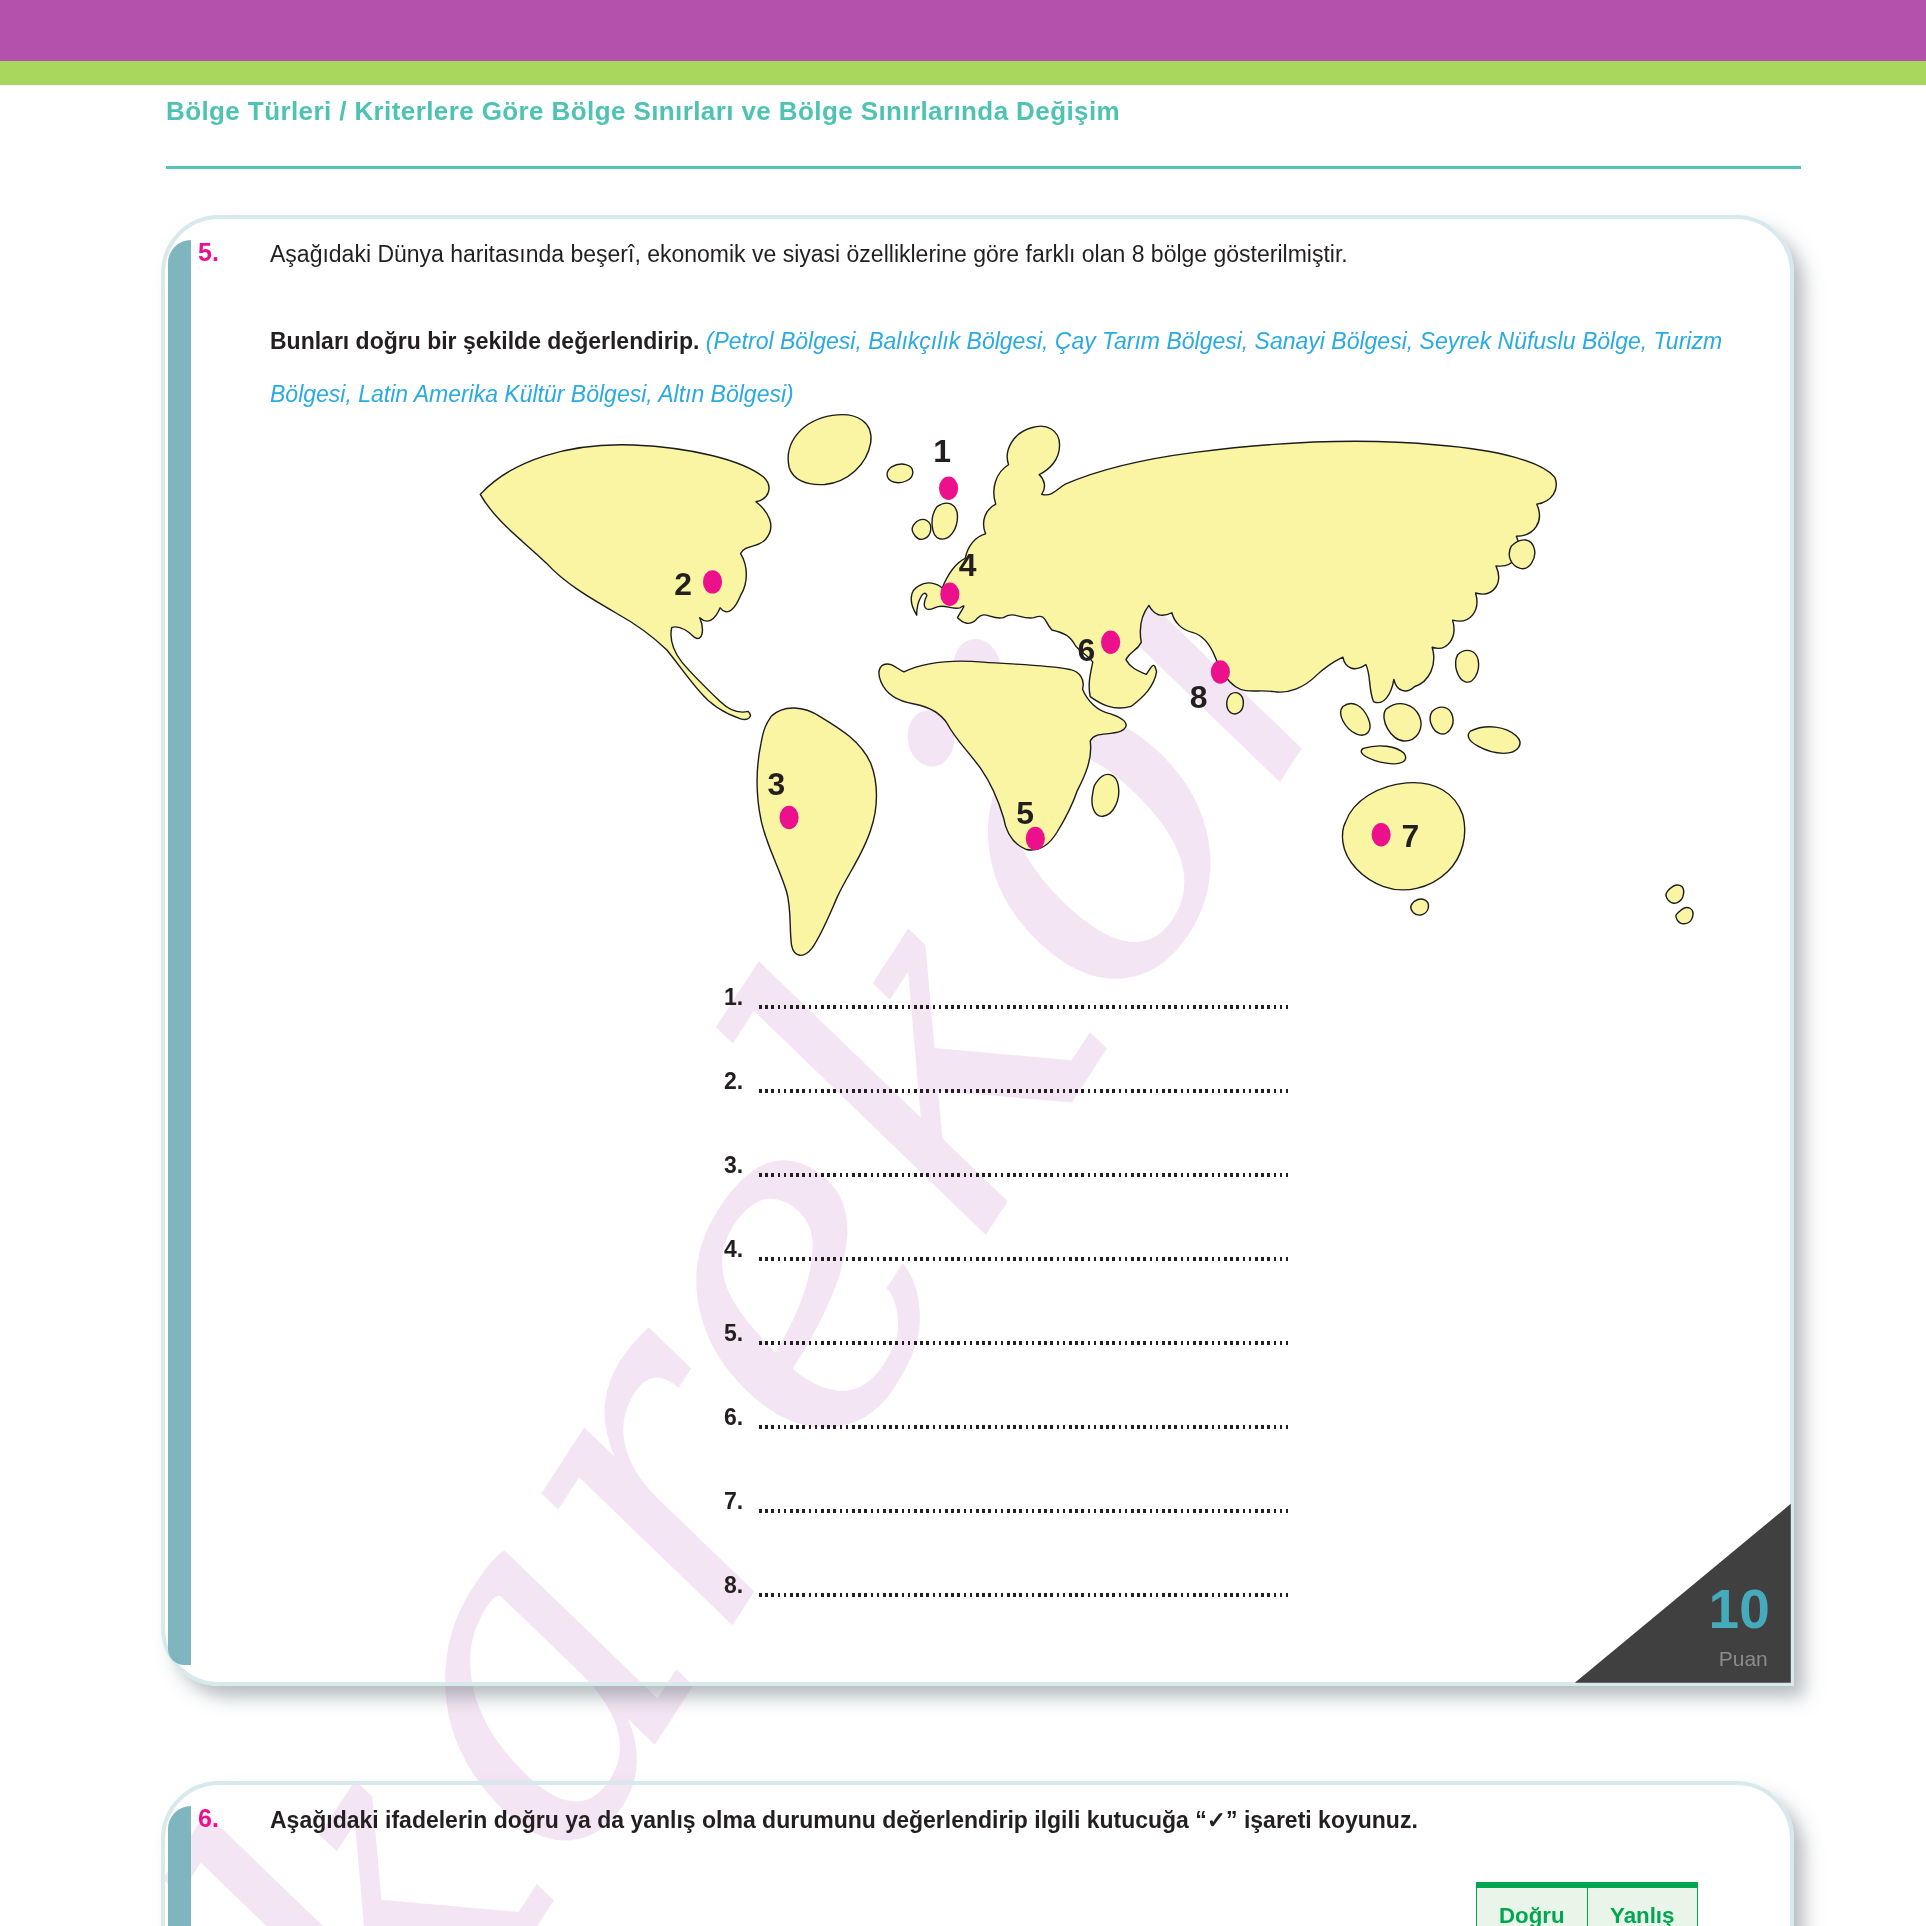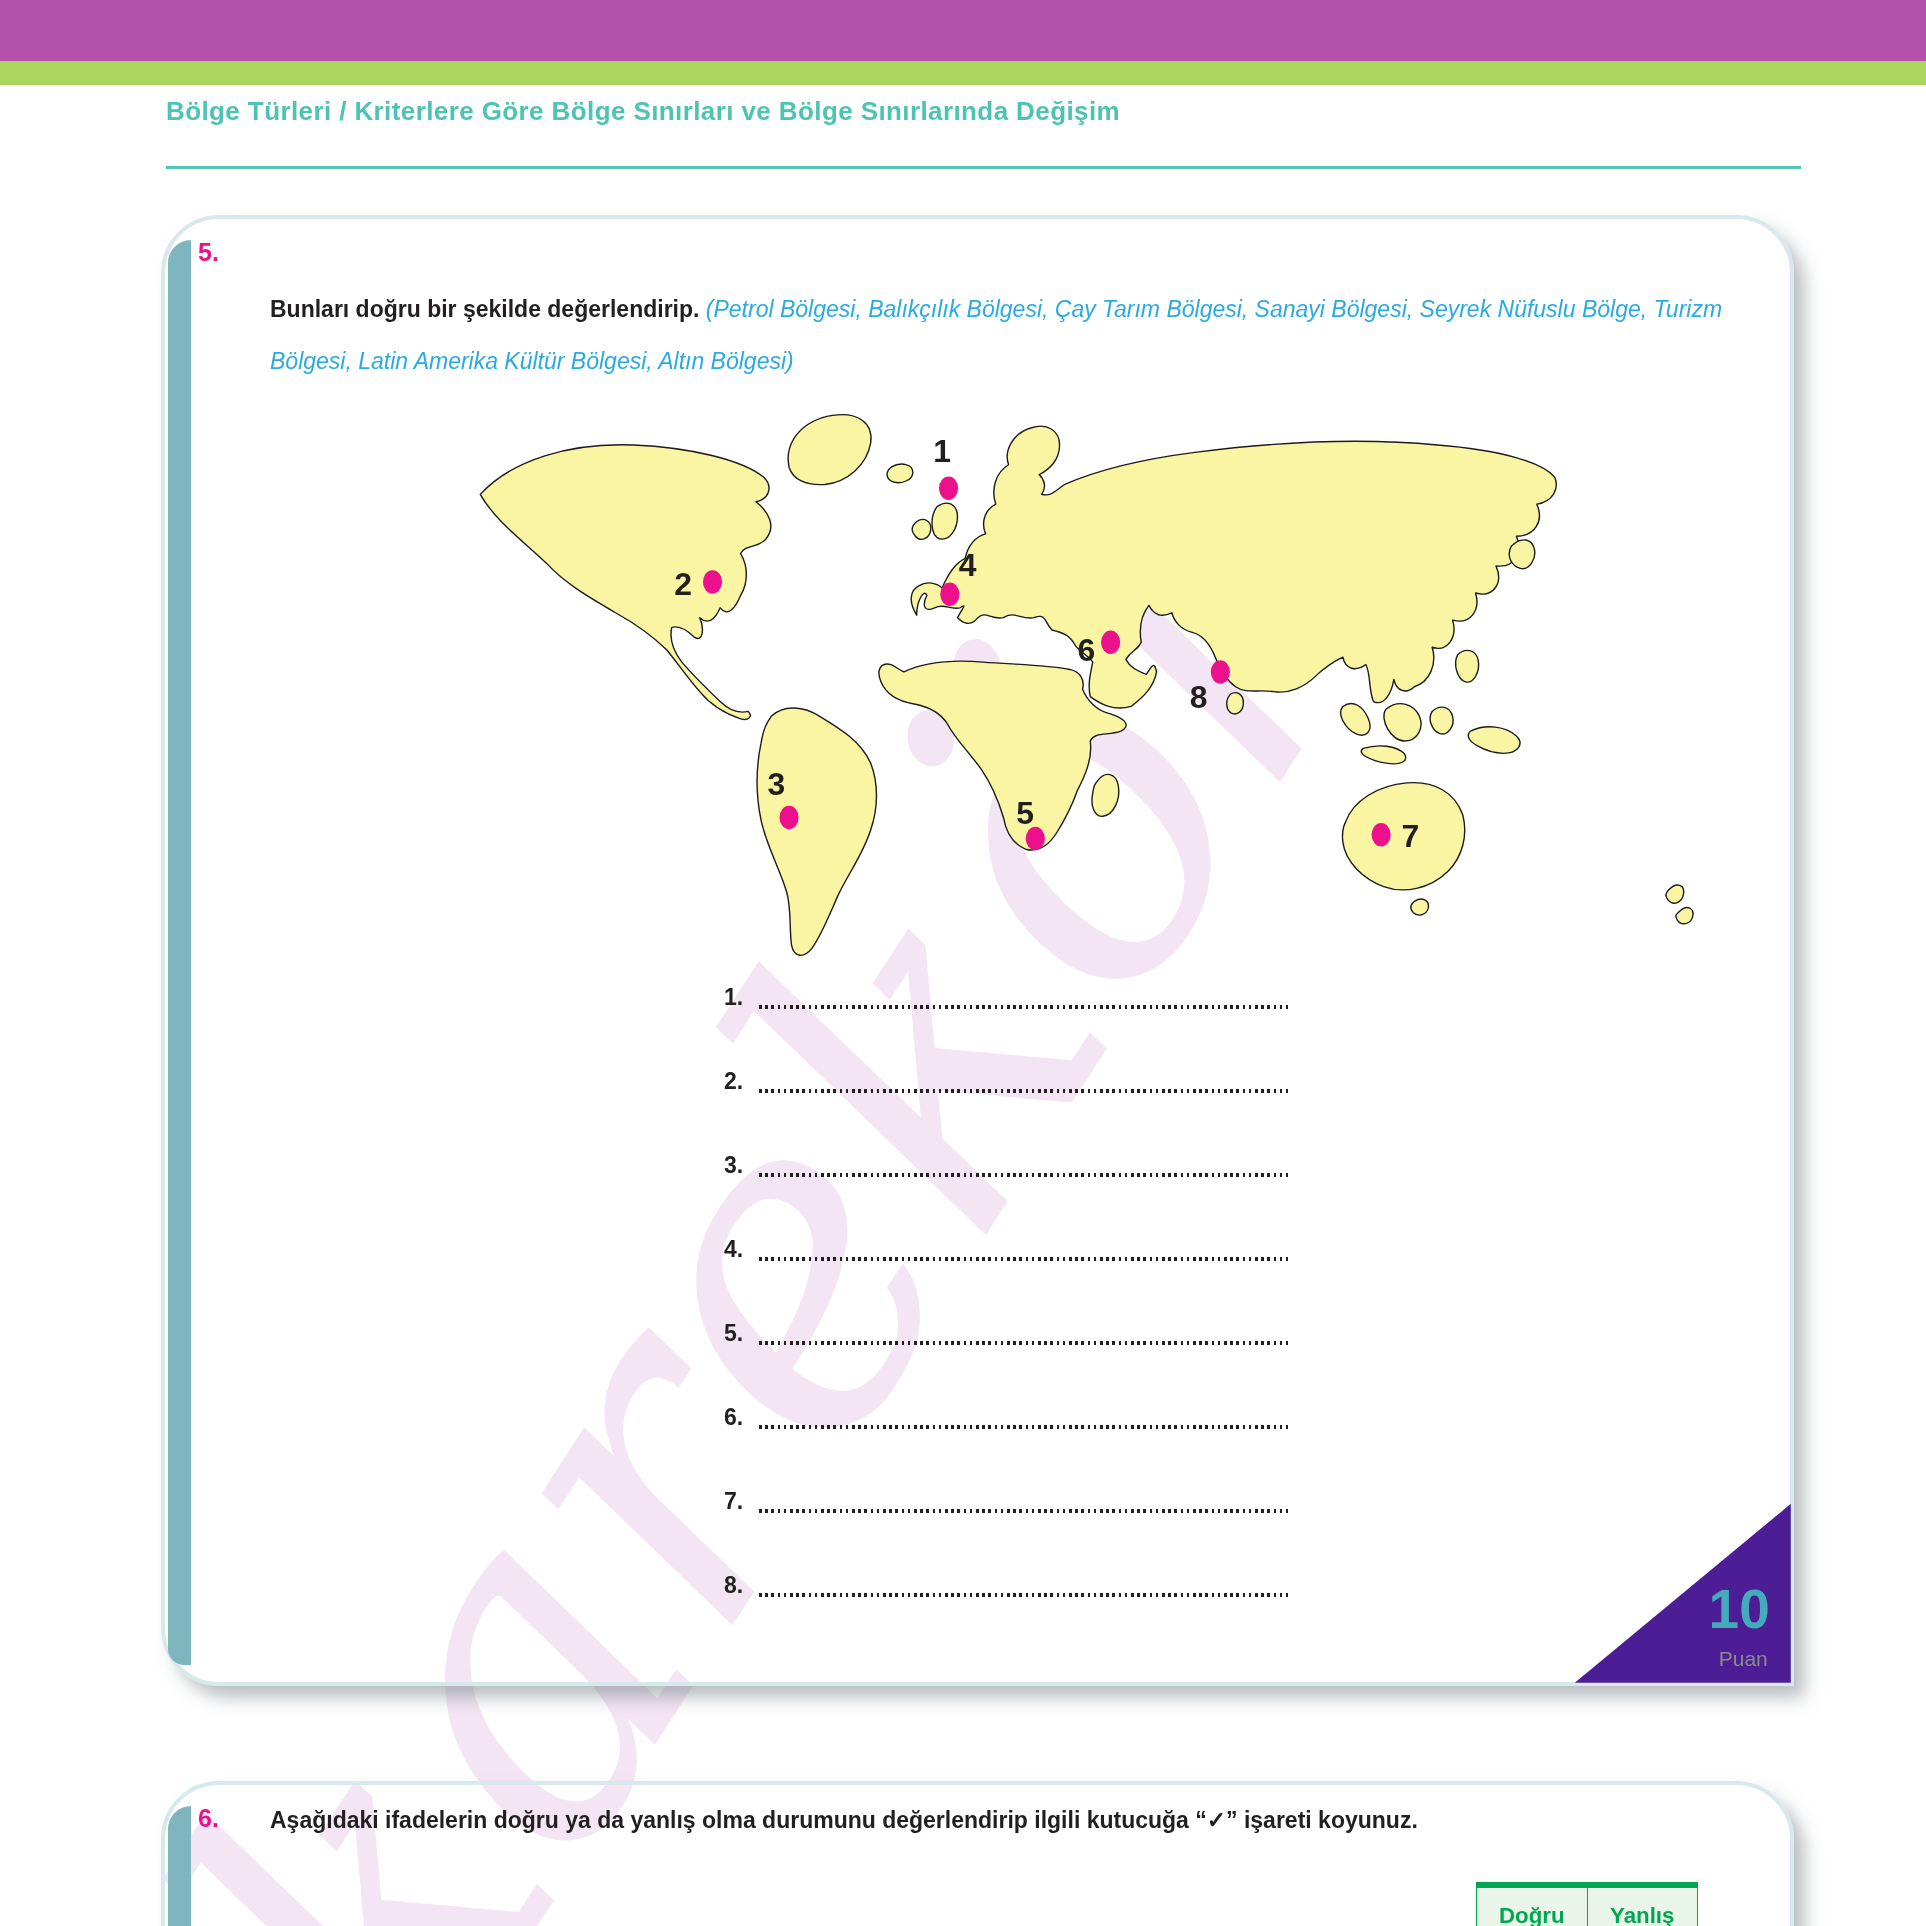--- a/index.html
+++ b/index.html
@@ -28,21 +28,21 @@
   
   .qbox { position:absolute; left:161px; width:1633px; background:transparent;
           border:4.6px solid #d8e9ed; border-radius:58px 58px 0 58px;
           box-shadow: 11.6px 12.3px 18.5px -2.3px rgba(110,122,128,0.5); z-index:2; }
   #qbox5 { top:215px;  height:1471px; }
   #qbox6 { top:1781px; height:574px; }
   .teal-bar { position:absolute; left:3.1px; top:21px; bottom:17.3px; width:23px;
               background:#7fb5bf; border-radius:27px 0 0 19px; }
 
   .badge { position:absolute; right:-0.8px; bottom:-0.8px; width:216px; height:179px;
-           background:#4c1d95; clip-path:polygon(100% 0, 100% 100%, 0 100%);
+           background:#404040; clip-path:polygon(100% 0, 100% 100%, 0 100%);
            filter:drop-shadow(-5.4px -5.4px 5.4px rgba(100,110,115,0.45)); }
   .badge-ten  { position:absolute; right:21px; bottom:46px; font-size:55px; font-weight:bold;
                 color:#44aabc; line-height:1; }
   .badge-puan { position:absolute; right:23px; bottom:13.5px; font-size:21px; color:#8b8b8b; line-height:1; }
 
   .qnum { position:absolute; left:33px; top:18.5px; font-size:25px; font-weight:bold; color:#ec108c; }
   .qbody { position:absolute; left:105px; top:18.5px; width:1468px; font-size:23px; line-height:1.42; }
   .qbody .p2 { margin-top:45px; line-height:2.3; }
   .b { font-weight:bold; }
   .blue-italic { color:#29abe2; font-style:italic; }
@@ -78,20 +78,21 @@
 <div class="page-title">Bölge Türleri / Kriterlere Göre Bölge Sınırları ve Bölge Sınırlarında Değişim</div>
 <div class="title-rule"></div>
 
 <div class="watermark">karekök</div>
 
 <div class="qbox" id="qbox5">
   <div class="teal-bar"></div>
 
   <div class="qnum z3">5.</div>
   <div class="qbody z3">
+    <div class="p1">Aşağıdaki Dünya haritasında beşerî, ekonomik ve siyasi özelliklerine göre farklı olan 8 bölge gösterilmiştir.</div>
     <div class="p2">
       <span class="b">Bunları doğru bir şekilde değerlendirip.</span>
       <span> </span>
       <span class="blue-italic">(Petrol Bölgesi, Balıkçılık Bölgesi, Çay Tarım Bölgesi, Sanayi Bölgesi, Seyrek Nüfuslu Bölge, Turizm Bölgesi, Latin Amerika Kültür Bölgesi, Altın Bölgesi)</span>
     </div>
   </div>
 
   <div class="map-wrap z3">
     <svg viewBox="0 0 1000 450" preserveAspectRatio="none">
 

